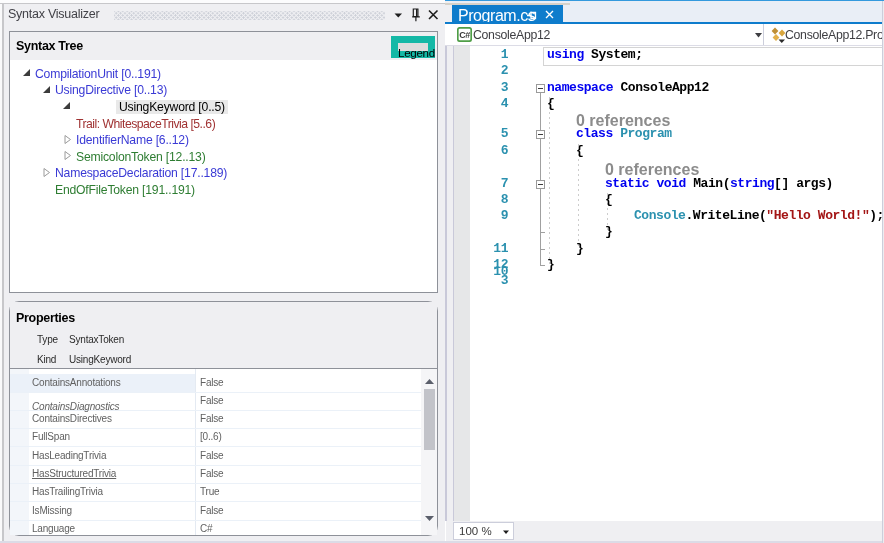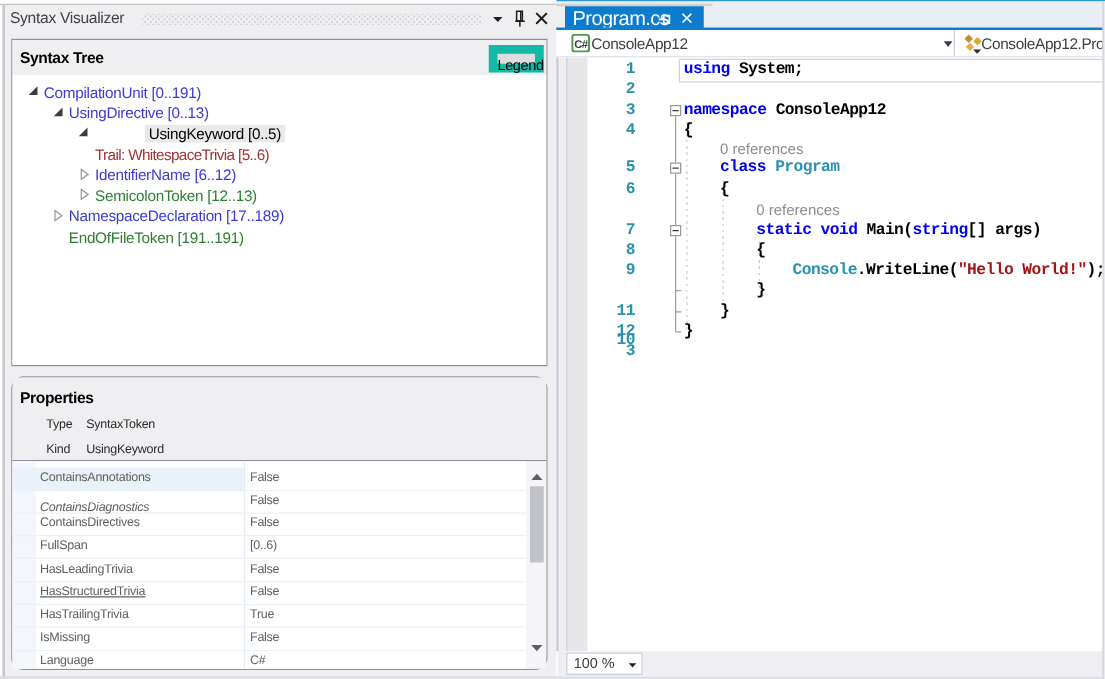--- a/index.html
+++ b/index.html
@@ -36,21 +36,21 @@
   #navbar{position:absolute;left:9px;top:24px;width:430px;height:22px;background:#fff;}
   #navbar .sep{position:absolute;left:308.5px;top:0;width:1px;height:22px;background:#CCCEDB;}
   #editor{position:absolute;left:0;top:46px;width:439px;height:475px;background:#fff;}
   .lav1{position:absolute;left:0;width:1.5px;background:#C9C9D9;}
   .lavf{position:absolute;left:1.5px;width:6px;background:#EFEFF2;}
   .lav2{position:absolute;left:7.5px;width:1px;background:#C9C9D9;}
   #indmargin{position:absolute;left:8.5px;top:0;width:16.5px;height:475px;background:#E6E7E8;}
   .lnum{position:absolute;width:40px;text-align:right;color:#2B91AF;font-family:"Liberation Mono",monospace;font-size:13px;letter-spacing:-0.45px;font-weight:bold;}
   .cline{position:absolute;white-space:pre;font-family:"Liberation Mono",monospace;font-size:13px;letter-spacing:-0.45px;font-weight:bold;color:#000;}
   .kw{color:#0101F0;} .ty{color:#2B91AF;} .st{color:#A31515;}
-  .lens{position:absolute;white-space:pre;font-size:12px;color:#8C8C8C;font-weight:normal;}
+  .lens{position:absolute;white-space:pre;font-size:16px;color:#8C8C8C;font-weight:bold;}
   .iguide{position:absolute;width:1px;background-image:repeating-linear-gradient(to bottom,#CDCDCD 0 2px,transparent 2px 5px);}
   .obox{position:absolute;width:9px;height:9px;border:1px solid #9A9A9A;background:#fff;box-sizing:border-box;}
   .obox:after{content:"";position:absolute;left:1px;top:3px;width:5px;height:1px;background:#3C3C3C;}
   .oline{position:absolute;width:1px;background:#A0A0A0;}
   .otick{position:absolute;width:5px;height:1px;background:#A0A0A0;}
   #lineselbox{position:absolute;border:1px solid #D4D4D4;background:#fff;}
   #zoombar{position:absolute;left:1px;top:521px;width:438px;height:20px;background:#EFEFF2;}
   #zoomsel{position:absolute;left:7px;top:1px;width:61px;height:18px;background:#fff;border:1px solid #CCCEDB;box-sizing:border-box;font-size:11.5px;color:#3B3B3B;}
   #rightedge{position:absolute;left:436.5px;top:1px;width:2.5px;height:542px;background:#ECECF0;border-left:1px solid #CCCEDB;}
 </style>

